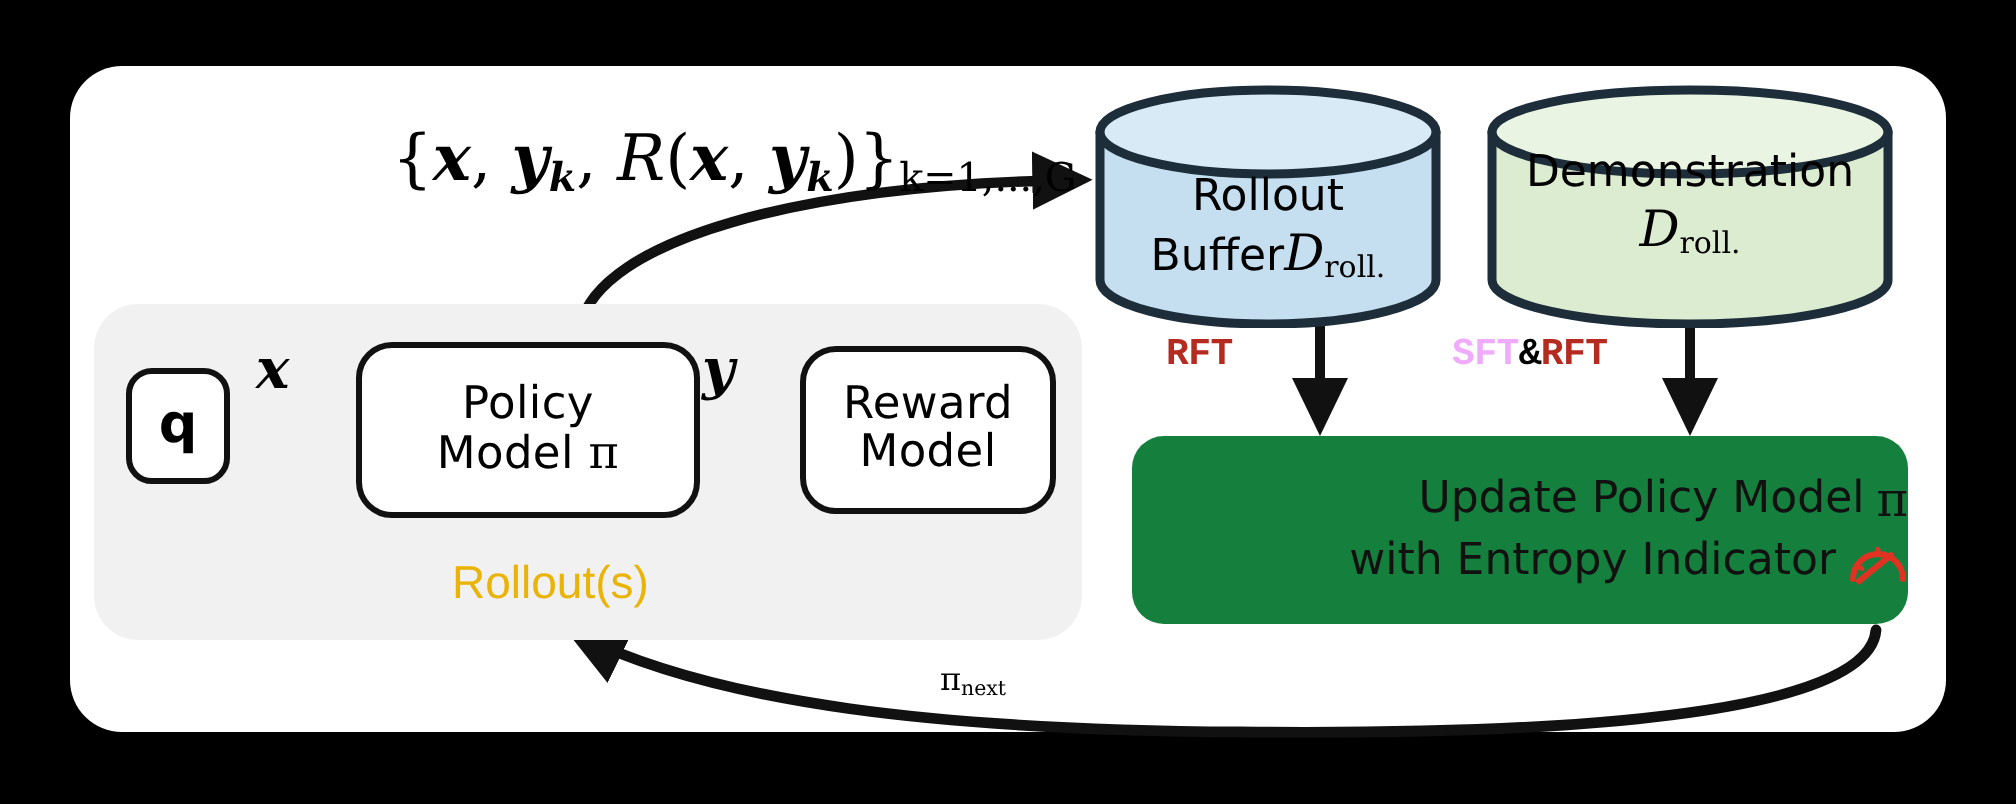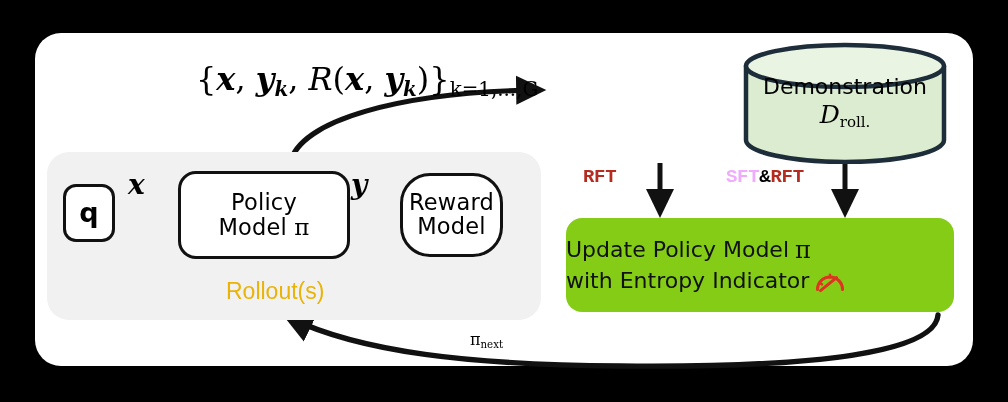--- a/index.html
+++ b/index.html
@@ -18,21 +18,21 @@
   
   .sbox{position:absolute;box-sizing:border-box;background:#fff;
         border:3.5px solid #111;border-radius:14px;
         display:flex;flex-direction:column;align-items:center;
         justify-content:center;color:#000;line-height:1.05;}
 
   .q-box{left:63px;top:184px;width:52px;height:58px;border-radius:13px;}
   .q-glyph{font-family:"DejaVu Sans",sans-serif;font-size:27px;font-weight:700;}
 
   .policy-box{left:178px;top:171px;width:172px;height:88px;border-radius:18px;}
-  .reward-box{left:400px;top:173px;width:103px;height:84px;border-radius:30px;}
+  .reward-box{left:400px;top:173px;width:128px;height:84px;border-radius:18px;}
 
   .bt{font-family:"DejaVu Sans",sans-serif;font-size:22.5px;font-weight:400;
       letter-spacing:.2px;white-space:nowrap;}
   .mathpi{font-family:"DejaVu Serif",serif;font-style:normal;font-size:23px;}
 
   
   .rollouts-label{position:absolute;left:226px;top:278px;
       font-family:Liberation Sans, sans-serif;font-size:23px;color:#eab308;}
 
   .varlab{position:absolute;font-family:"DejaVu Serif",serif;font-style:italic;
@@ -59,22 +59,22 @@
       white-space:nowrap;}
   .cal{font-family:"DejaVu Serif",serif;font-style:italic;font-size:25px;}
   .calsub{font-family:"DejaVu Serif",serif;font-style:normal;font-size:15px;
       vertical-align:-0.24em;}
 
   .roll-cyl{left:546px;top:42px;width:176px;height:122px;}
   .demo-cyl{left:742px;top:42px;width:206px;height:122px;}
 
   
   .update-box{position:absolute;left:566px;top:218px;width:388px;height:94px;
-      background:#84cc16;border-radius:16px;
-      display:flex;flex-direction:column;align-items:flex-start;justify-content:center;}
+      background:#15803d;border-radius:16px;
+      display:flex;flex-direction:column;align-items:flex-end;justify-content:center;}
   .update-line{font-family:"DejaVu Sans",sans-serif;font-size:22px;color:#111;
       white-space:nowrap;display:flex;align-items:center;gap:6px;line-height:1.35;}
 
   
   .tag{position:absolute;font-family:Liberation Mono, monospace;font-weight:700;
       font-size:19px;letter-spacing:-0.3px;white-space:nowrap;}
   .tag-rft{left:583px;top:166px;color:#b52b20;}
   .tag-sftrft{left:726px;top:166px;}
   .c-blue{color:#f0abfc;}
   .c-red{color:#b52b20;}
@@ -134,20 +134,32 @@
 
   <div class="varlab lab-x">x</div>
   <div class="varlab lab-y">y</div>
 
   <div class="rollouts-label">Rollout(s)</div>
 
   <div class="set-expr">
     <span>{</span><i>x</i><span>, </span><i>y</i><span class="subi">k</span><span>, </span><span class="R">R</span><span>(</span><i>x</i><span>, </span><i>y</i><span class="subi">k</span><span>)</span><span>}</span><span class="sub">k=1,...,G</span>
   </div>
 
+  <div class="cyl roll-cyl">
+    <svg class="cap" width="176" height="122" viewBox="0 0 176 122">
+      <path d="M4,24 L4,98 A84,22 0 0 0 172,98 L172,24 Z" fill="#c5dff0" stroke="#1d2d3a" stroke-width="4.5" stroke-linejoin="round"></path>
+      <ellipse cx="88" cy="24" rx="84" ry="21" fill="#d8eaf6" stroke="#1d2d3a" stroke-width="4.5"></ellipse>
+    </svg>
+    <div class="cyl-text" style="top:44px;">
+      <div>Rollout</div>
+      <div>
+        <span>Buffer</span><span class="cal">D</span><span class="calsub">roll.</span>
+      </div>
+    </div>
+  </div>
 
   <div class="cyl demo-cyl">
     <svg class="cap" width="206" height="122" viewBox="0 0 206 122">
       <path d="M4,24 L4,98 A99,22 0 0 0 202,98 L202,24 Z" fill="#dcecd0" stroke="#1d2d3a" stroke-width="4.5" stroke-linejoin="round"></path>
       <ellipse cx="103" cy="24" rx="99" ry="21" fill="#eaf4e2" stroke="#1d2d3a" stroke-width="4.5"></ellipse>
     </svg>
     <div class="cyl-text" style="top:32px;">
       <div>Demonstration</div>
       <div>
         <span class="cal">D</span><span class="calsub">roll.</span>

